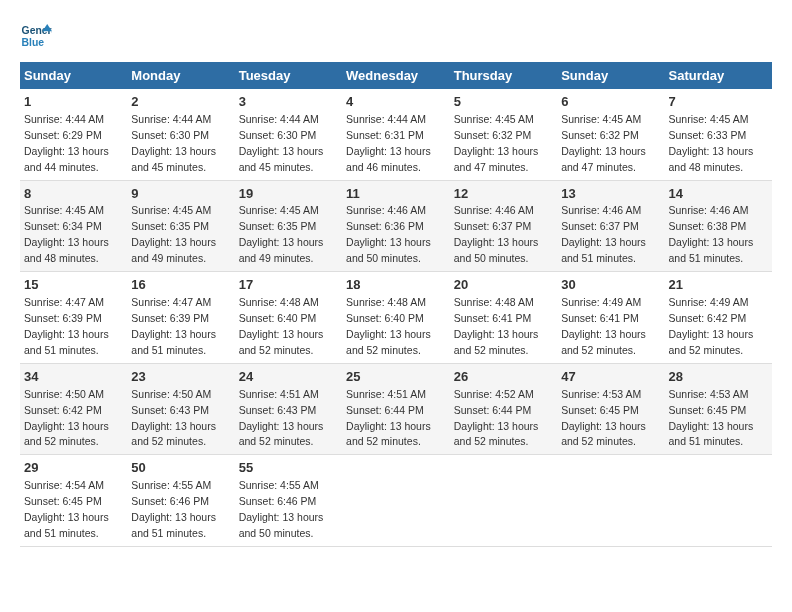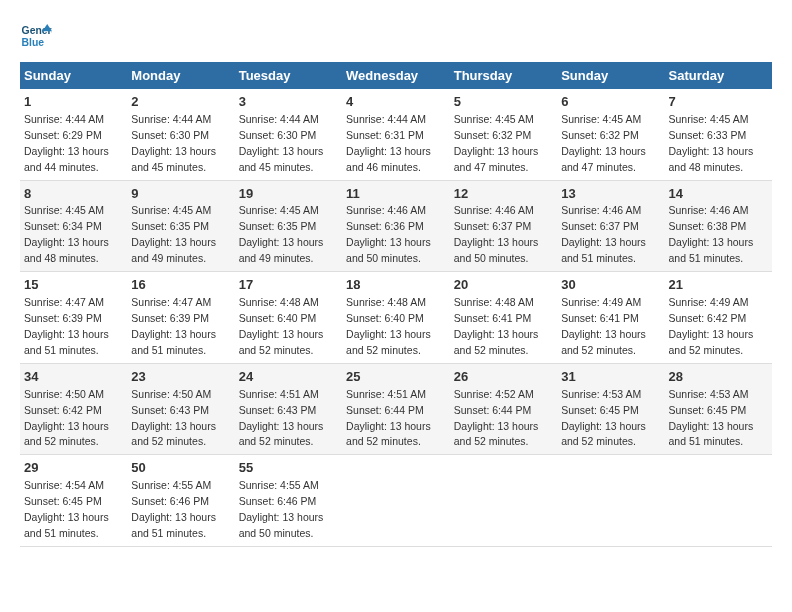--- a/index.html
+++ b/index.html
@@ -140,21 +140,21 @@
         <td><span class="day-num">20</span><span class="day-info">Sunrise: 4:48 AM<br>Sunset: 6:41 PM<br>Daylight: 13 hours<br>and 52 minutes.</span></td>
         <td><span class="day-num">30</span><span class="day-info">Sunrise: 4:49 AM<br>Sunset: 6:41 PM<br>Daylight: 13 hours<br>and 52 minutes.</span></td>
         <td><span class="day-num">21</span><span class="day-info">Sunrise: 4:49 AM<br>Sunset: 6:42 PM<br>Daylight: 13 hours<br>and 52 minutes.</span></td>
       </tr>
       <tr class="week-row">
         <td><span class="day-num">34</span><span class="day-info">Sunrise: 4:50 AM<br>Sunset: 6:42 PM<br>Daylight: 13 hours<br>and 52 minutes.</span></td>
         <td><span class="day-num">23</span><span class="day-info">Sunrise: 4:50 AM<br>Sunset: 6:43 PM<br>Daylight: 13 hours<br>and 52 minutes.</span></td>
         <td><span class="day-num">24</span><span class="day-info">Sunrise: 4:51 AM<br>Sunset: 6:43 PM<br>Daylight: 13 hours<br>and 52 minutes.</span></td>
         <td><span class="day-num">25</span><span class="day-info">Sunrise: 4:51 AM<br>Sunset: 6:44 PM<br>Daylight: 13 hours<br>and 52 minutes.</span></td>
         <td><span class="day-num">26</span><span class="day-info">Sunrise: 4:52 AM<br>Sunset: 6:44 PM<br>Daylight: 13 hours<br>and 52 minutes.</span></td>
-        <td><span class="day-num">31</span><span class="day-info">Sunrise: 4:53 AM<br>Sunset: 6:45 PM<br>Daylight: 13 hours<br>and 52 minutes.</span></td>
+        <td><span class="day-num">47</span><span class="day-info">Sunrise: 4:53 AM<br>Sunset: 6:45 PM<br>Daylight: 13 hours<br>and 52 minutes.</span></td>
         <td><span class="day-num">28</span><span class="day-info">Sunrise: 4:53 AM<br>Sunset: 6:45 PM<br>Daylight: 13 hours<br>and 51 minutes.</span></td>
       </tr>
       <tr class="week-row">
         <td><span class="day-num">29</span><span class="day-info">Sunrise: 4:54 AM<br>Sunset: 6:45 PM<br>Daylight: 13 hours<br>and 51 minutes.</span></td>
         <td><span class="day-num">50</span><span class="day-info">Sunrise: 4:55 AM<br>Sunset: 6:46 PM<br>Daylight: 13 hours<br>and 51 minutes.</span></td>
         <td><span class="day-num">55</span><span class="day-info">Sunrise: 4:55 AM<br>Sunset: 6:46 PM<br>Daylight: 13 hours<br>and 50 minutes.</span></td>
         <td></td>
         <td></td>
         <td></td>
         <td></td>

